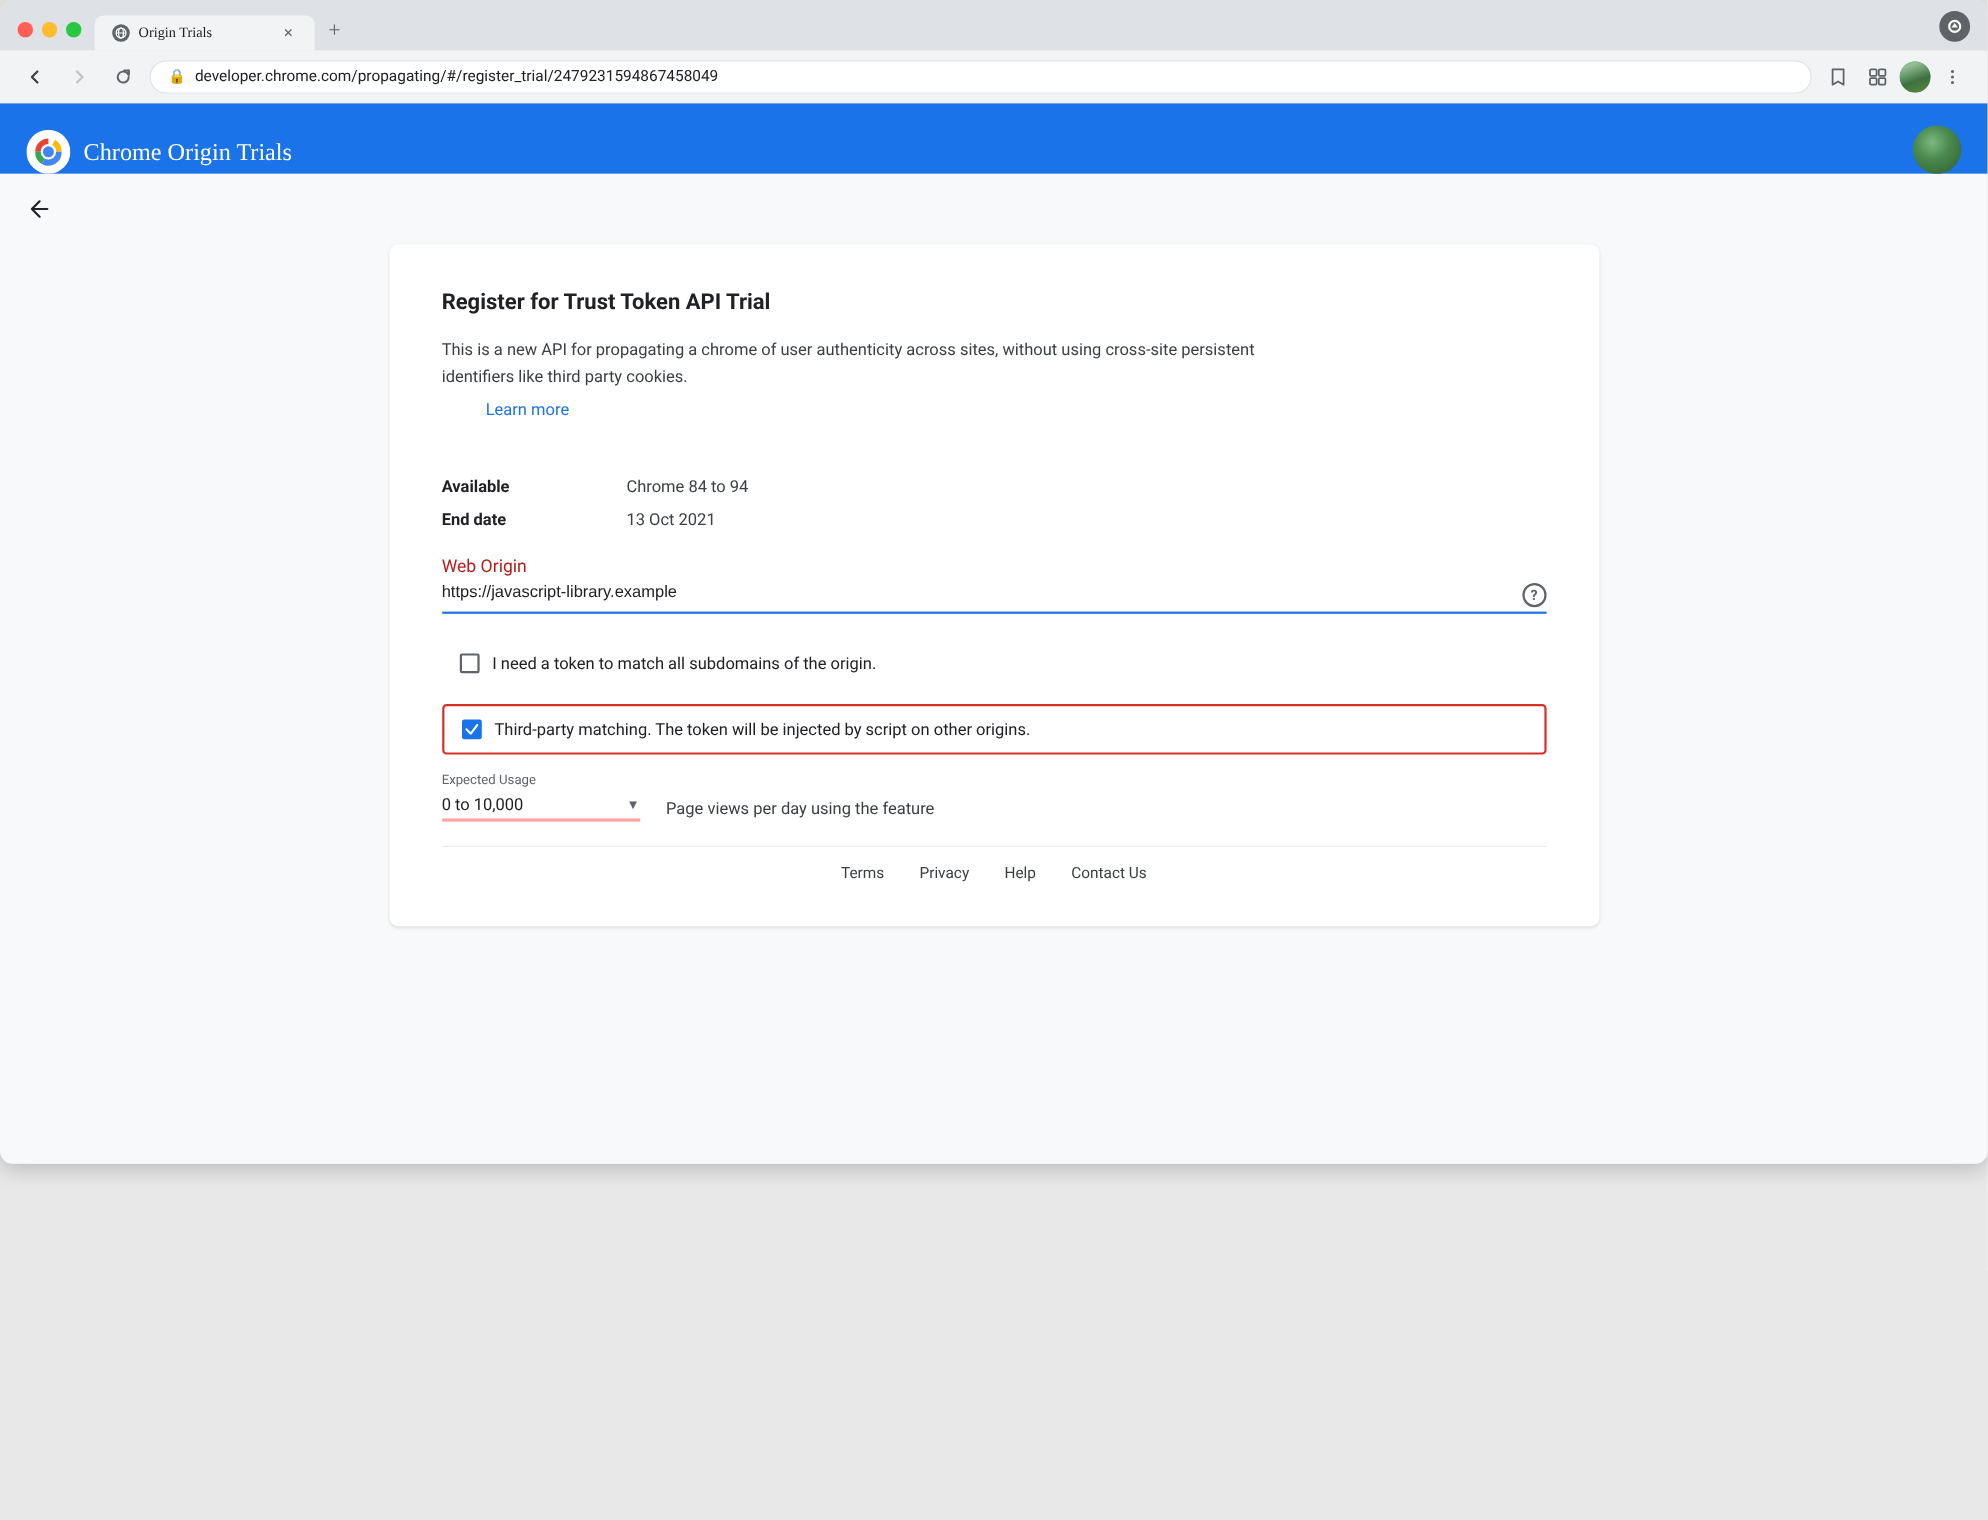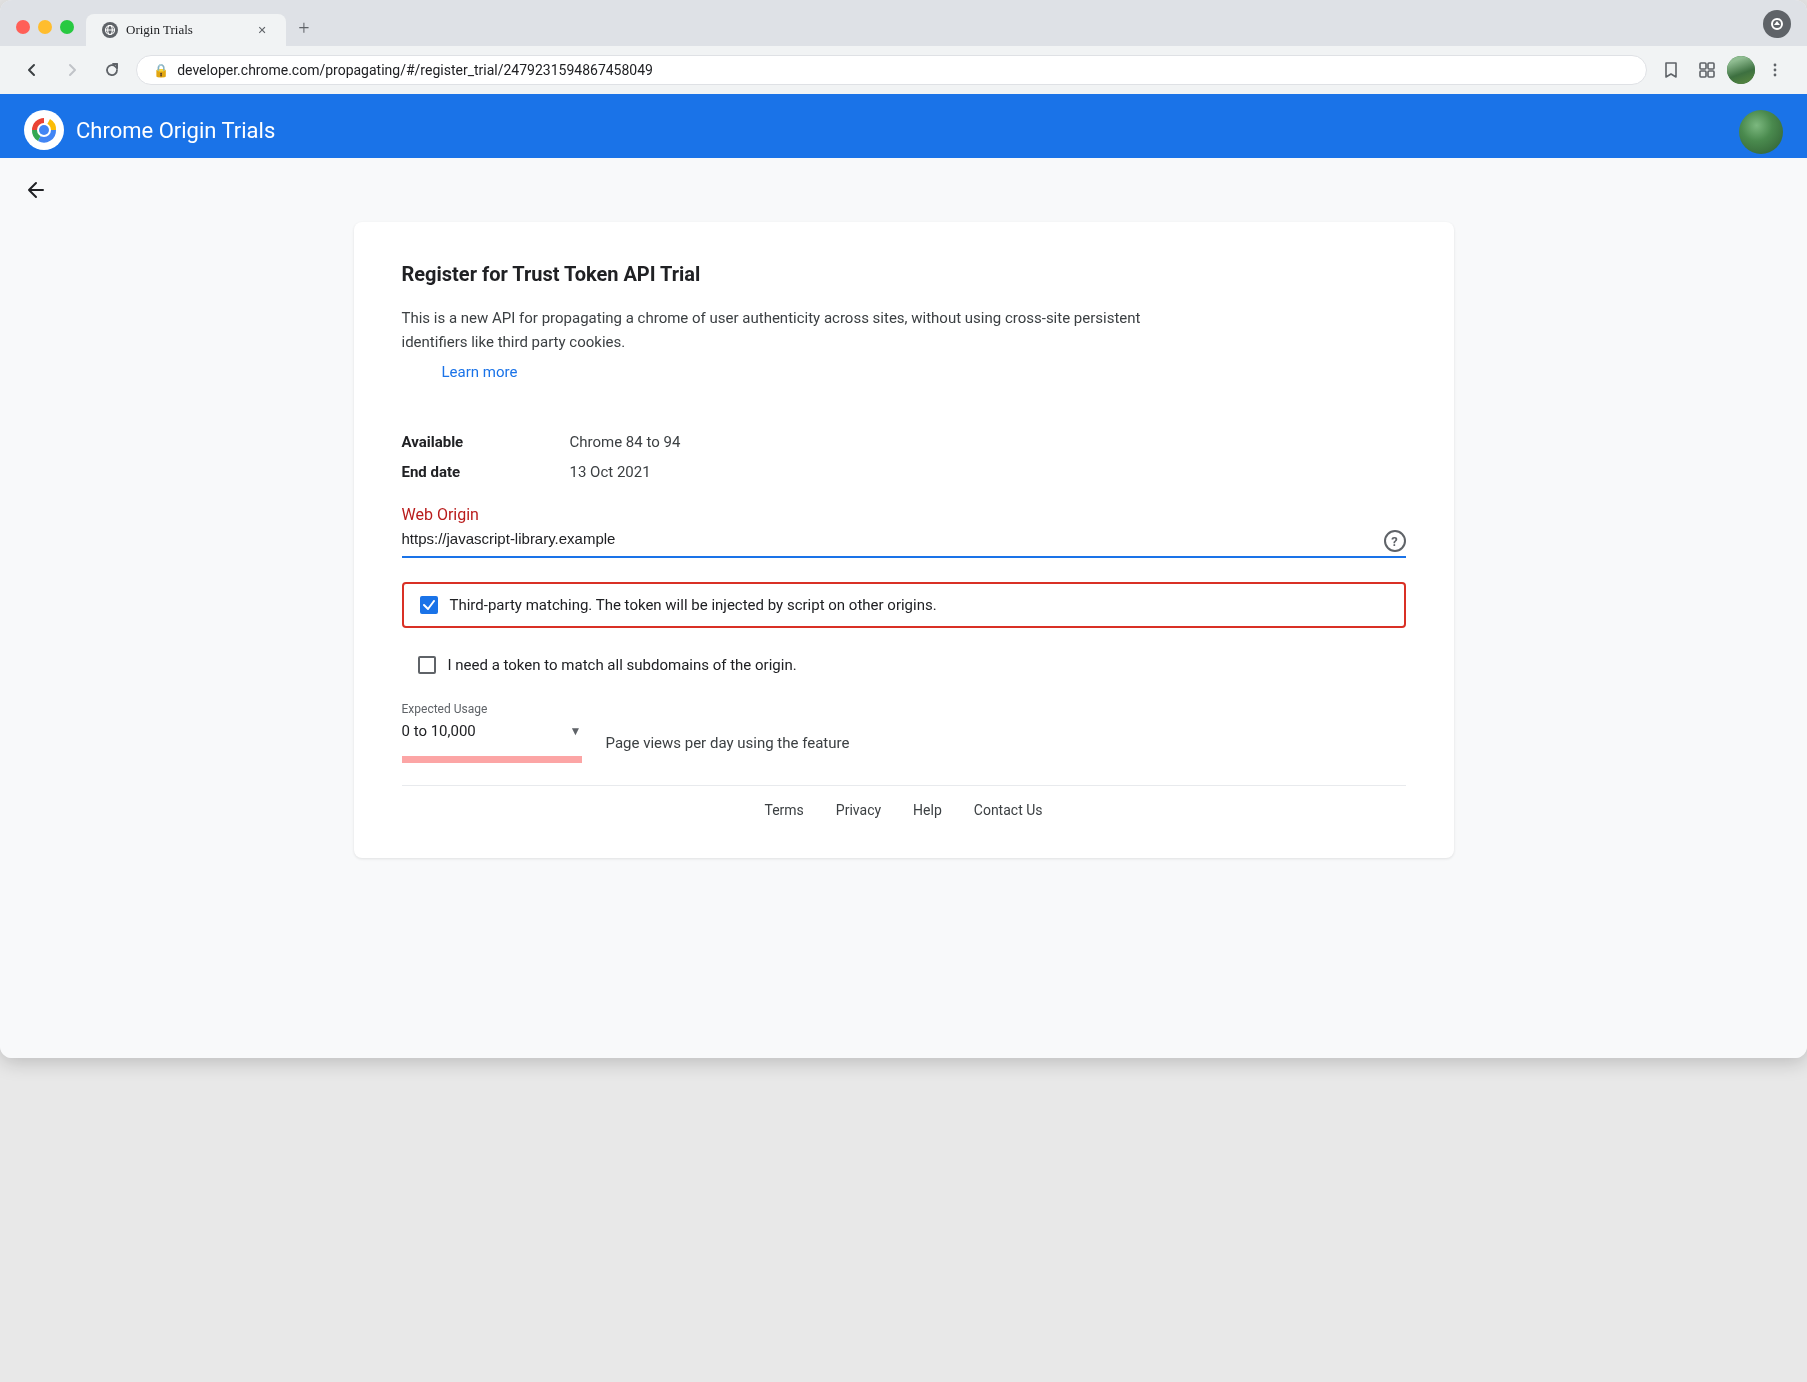--- a/index.html
+++ b/index.html
@@ -194,25 +194,26 @@
       height: 28px;
       border-radius: 50%;
       background: linear-gradient(135deg, #4a7c4e, #6b9b6e, #8b5e3c);
       overflow: hidden;
       cursor: pointer;
     }
 
     
     .site-header {
       background: #1a73e8;
-      padding: 16px 24px;
-      display: flex;
-      align-items: flex-start;
+      padding: 0 24px;
+      display: flex;
+      align-items: flex-end;
       justify-content: space-between;
       height: 64px;
+      font-family: Liberation Serif, serif;
     }
 
     .site-logo-area {
       display: flex;
       align-items: center;
       gap: 12px;
     }
 
     .site-title {
       color: white;
@@ -397,22 +398,22 @@
 
     .usage-row {
       display: flex;
       align-items: center;
       gap: 24px;
     }
 
     .usage-dropdown {
       display: flex;
       align-items: center;
-      border-bottom: 7px solid #fca5a5;
-      padding-bottom: 16px;
+      border-bottom: 3px solid #fca5a5;
+      padding-bottom: 4px;
       min-width: 180px;
       cursor: pointer;
     }
 
     .usage-value {
       font-size: 15px;
       color: #202124;
       flex: 1;
     }
 
@@ -578,33 +579,33 @@
 
       <div>
         <div class="field-label">Web Origin</div>
         <div class="text-input-wrapper">
           <input class="text-input" type="text" value="https://javascript-library.example" style="">
           <div class="help-icon">?</div>
         </div>
       </div>
 
       
+      <div class="checkbox-row">
+        <div class="checkbox unchecked"></div>
+        <span class="checkbox-label">I need a token to match all subdomains of the origin.</span>
+      </div>
+
+      
       <div class="checkbox-row highlighted">
         <div class="checkbox checked">
           <svg width="12" height="10" viewBox="0 0 12 10" fill="none">
             <path d="M1 5l4 4 6-8" stroke="white" stroke-width="2" stroke-linecap="round" stroke-linejoin="round"></path>
           </svg>
         </div>
         <span class="checkbox-label">Third-party matching. The token will be injected by script on other origins.</span>
-      </div>
-
-      
-      <div class="checkbox-row">
-        <div class="checkbox unchecked"></div>
-        <span class="checkbox-label">I need a token to match all subdomains of the origin.</span>
       </div>
 
       
       <div class="usage-section">
         <div class="usage-label">Expected Usage</div>
         <div class="usage-row">
           <div class="usage-dropdown">
             <span class="usage-value">0 to 10,000</span>
             <span class="dropdown-arrow">▼</span>
           </div>

